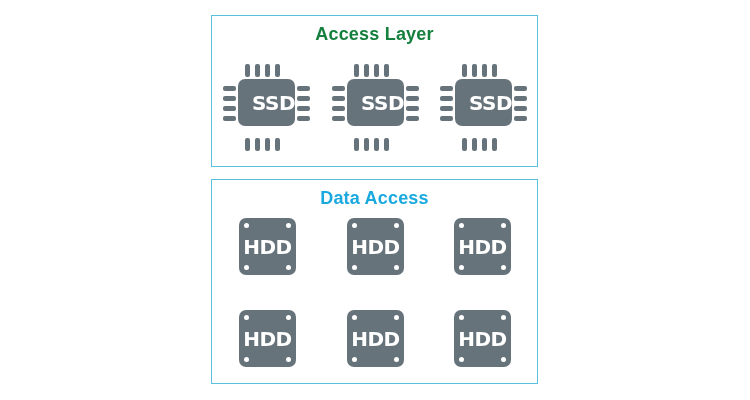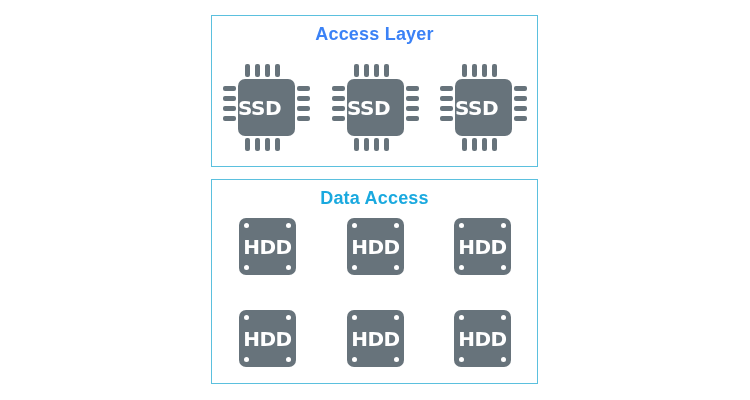--- a/index.html
+++ b/index.html
@@ -7,36 +7,36 @@
          font-family:"Liberation Sans", sans-serif; }
   .layer { position:absolute; box-sizing:border-box; border:1.5px solid #5bc0de; background:#fff; }
   .layer-title { position:absolute; left:0; right:0; text-align:center;
                  font-weight:bold; font-size:18px; letter-spacing:0.2px; }
   .access { left:211px; top:15px; width:327px; height:152px; }
   .data   { left:211px; top:179px; width:327px; height:205px; }
   .access .layer-title { top:8px; }
   .data .layer-title { top:8px; }
 
   .chip { position:absolute; width:91px; height:90px; }
-  .chip .body { position:absolute; left:17px; top:16px; width:57px; height:57px;
-                border-radius:7px; display:flex; align-items:center; justify-content:flex-start; }
+  .chip .body { position:absolute; left:17px; top:16px; width:57px; height:47px;
+                border-radius:7px; display:flex; align-items:center; justify-content:flex-end; }
   .chip .lbl { color:#fff; font-weight:bold; font-size:20px; font-family:"DejaVu Sans", sans-serif; letter-spacing:-0.5px; }
   .pin-v { position:absolute; width:5px; height:13px; border-radius:2px; }
   .pin-h { position:absolute; width:13px; height:5px; border-radius:2px; }
 
   .hdd { position:absolute; width:57px; height:57px; border-radius:7px;
          display:flex; align-items:center; justify-content:center; }
   .hdd .lbl { color:#fff; font-weight:bold; font-size:20px; font-family:"DejaVu Sans", sans-serif; letter-spacing:-0.5px; }
   .screw { position:absolute; width:5px; height:5px; border-radius:50%; background:#fff; }
 </style>
 </head>
 <body>
 
 <div class="layer access" style="border-color: rgb(91, 192, 222);">
-  <div class="layer-title" style="color: #3b82f6;">Access Layer</div>
+  <div class="layer-title" style="color: #15803d;">Access Layer</div>
 </div>
 <div id="chips">
     <div class="chip" style="left: 221px; top: 63px;">
       <div class="body" style="background: rgb(103, 115, 123);">
         <span class="lbl">SSD</span>
       </div>
       <div class="pin-v" style="left: 24px; top: 1px; background: rgb(103, 115, 123);"></div>
       <div class="pin-v" style="left: 24px; top: 75px; background: rgb(103, 115, 123);"></div>
       <div class="pin-v" style="left: 34px; top: 1px; background: rgb(103, 115, 123);"></div>
       <div class="pin-v" style="left: 34px; top: 75px; background: rgb(103, 115, 123);"></div>

